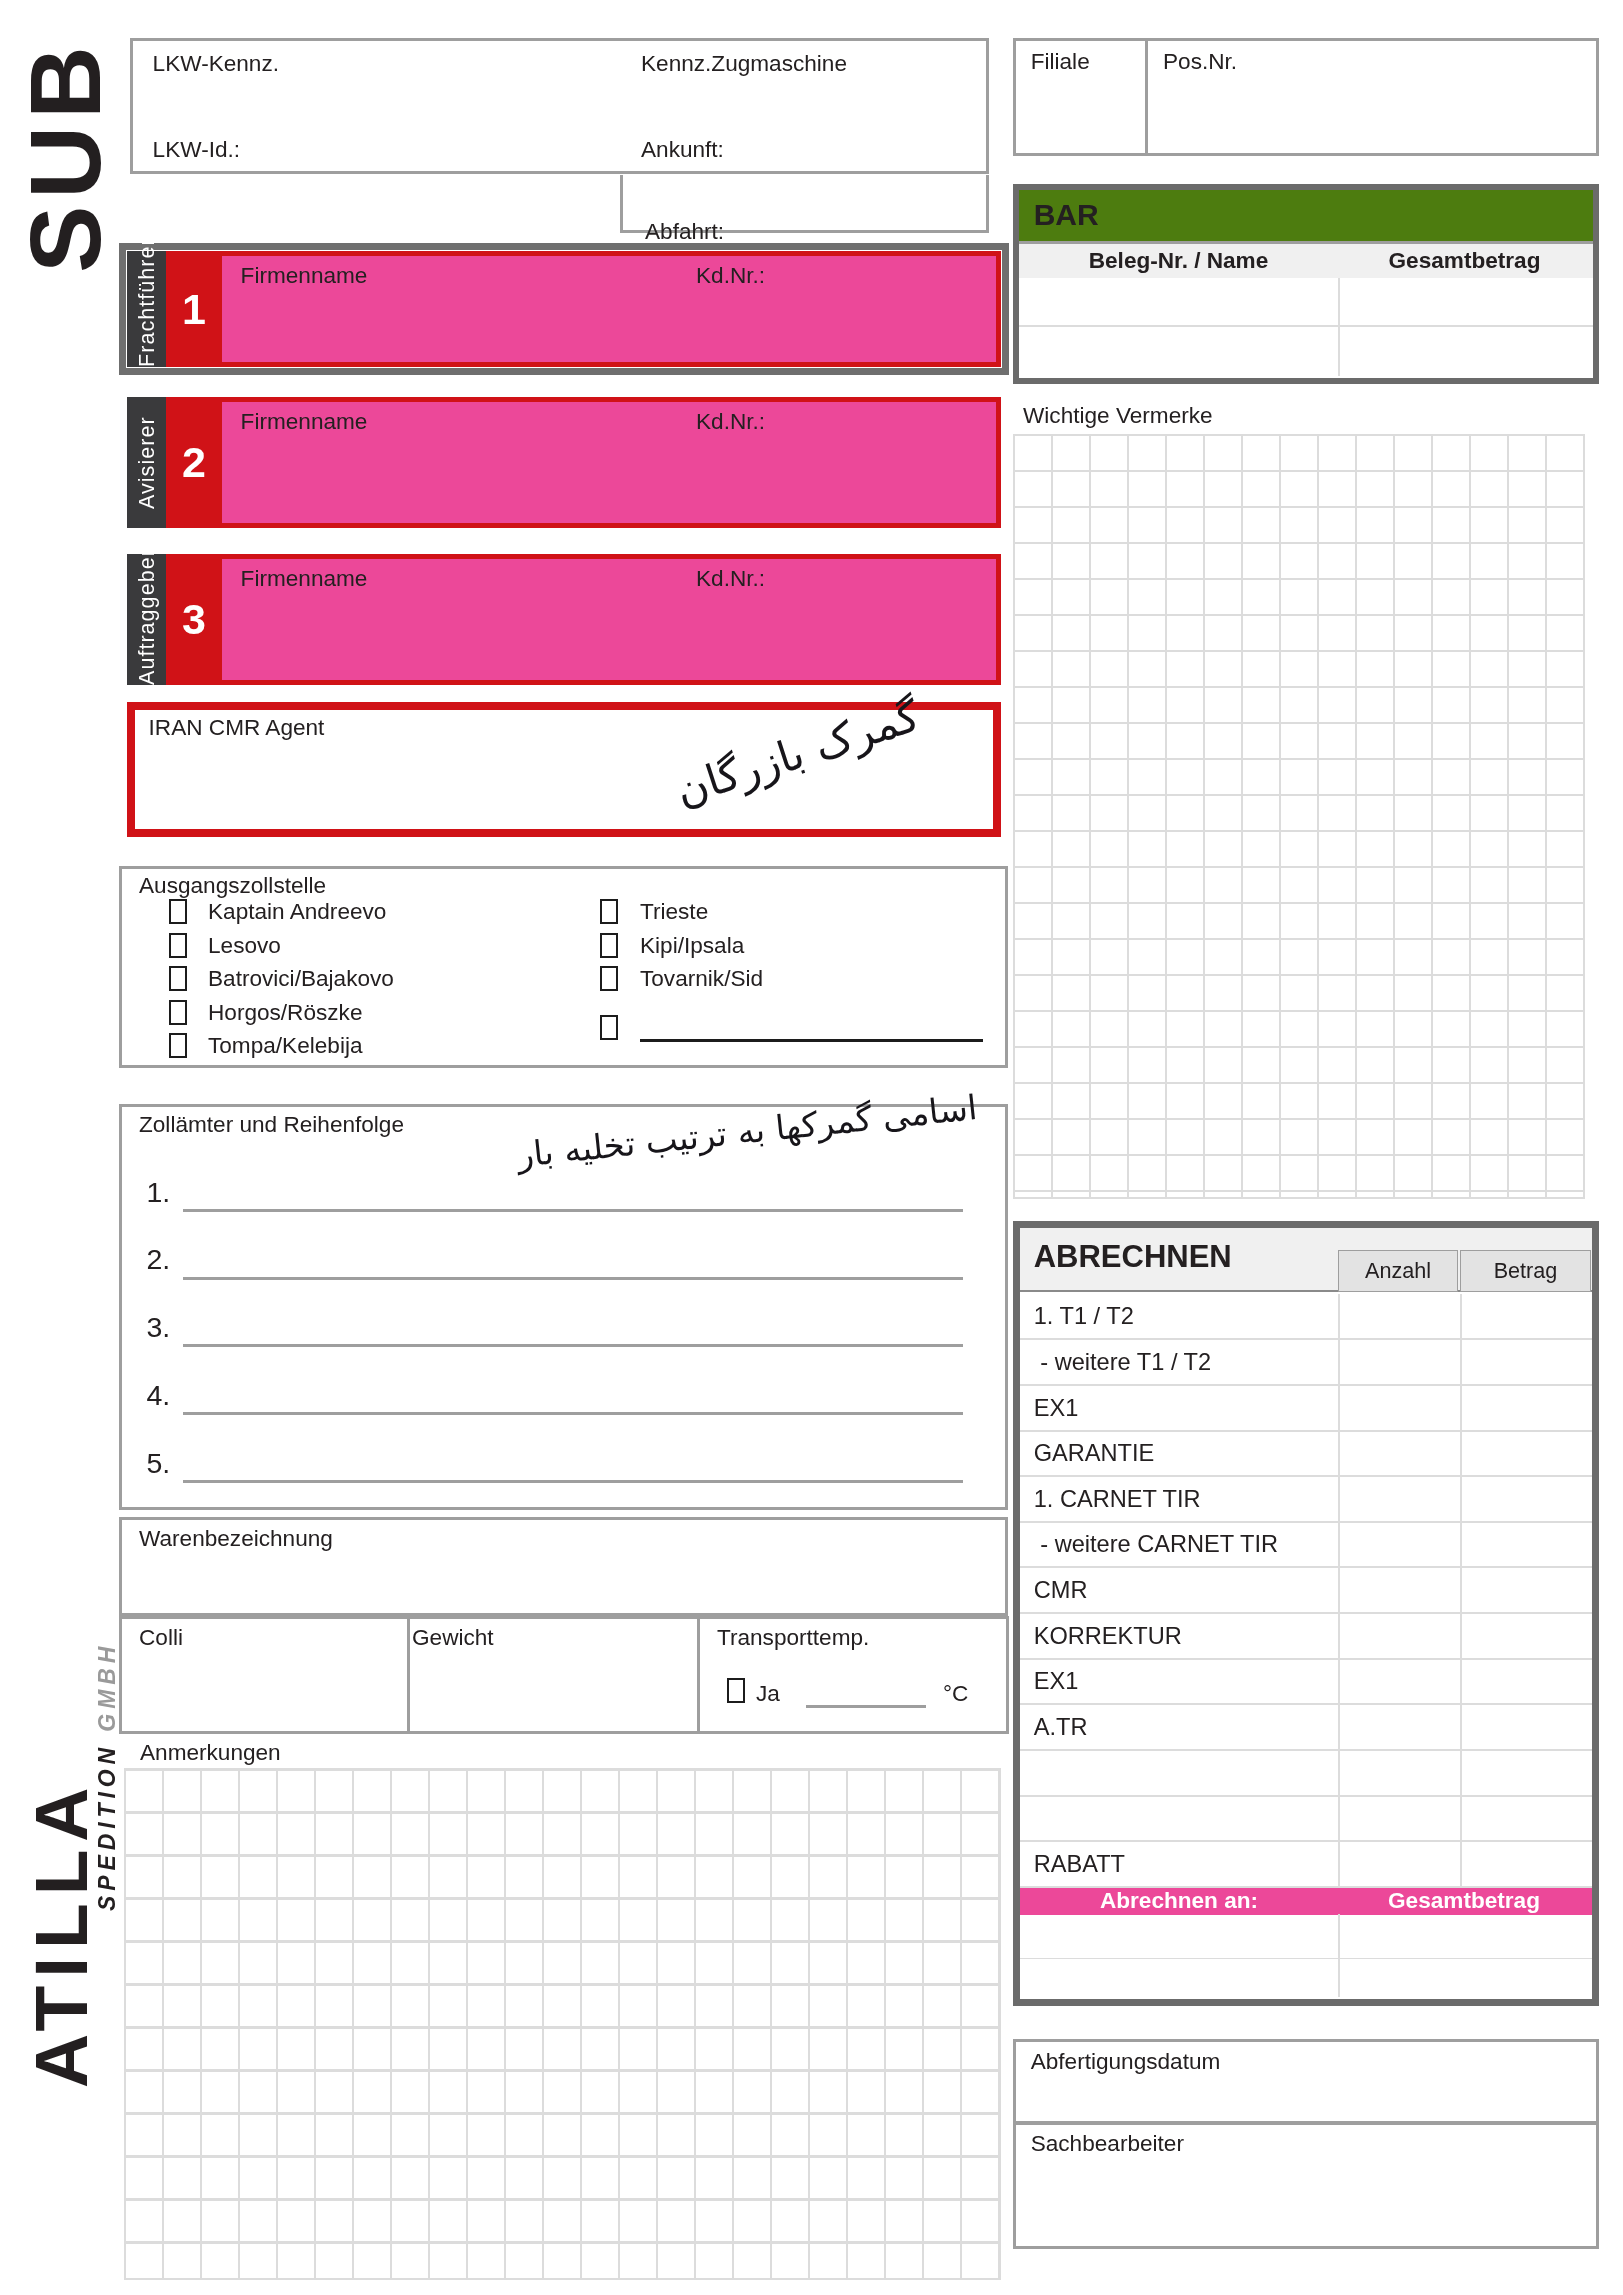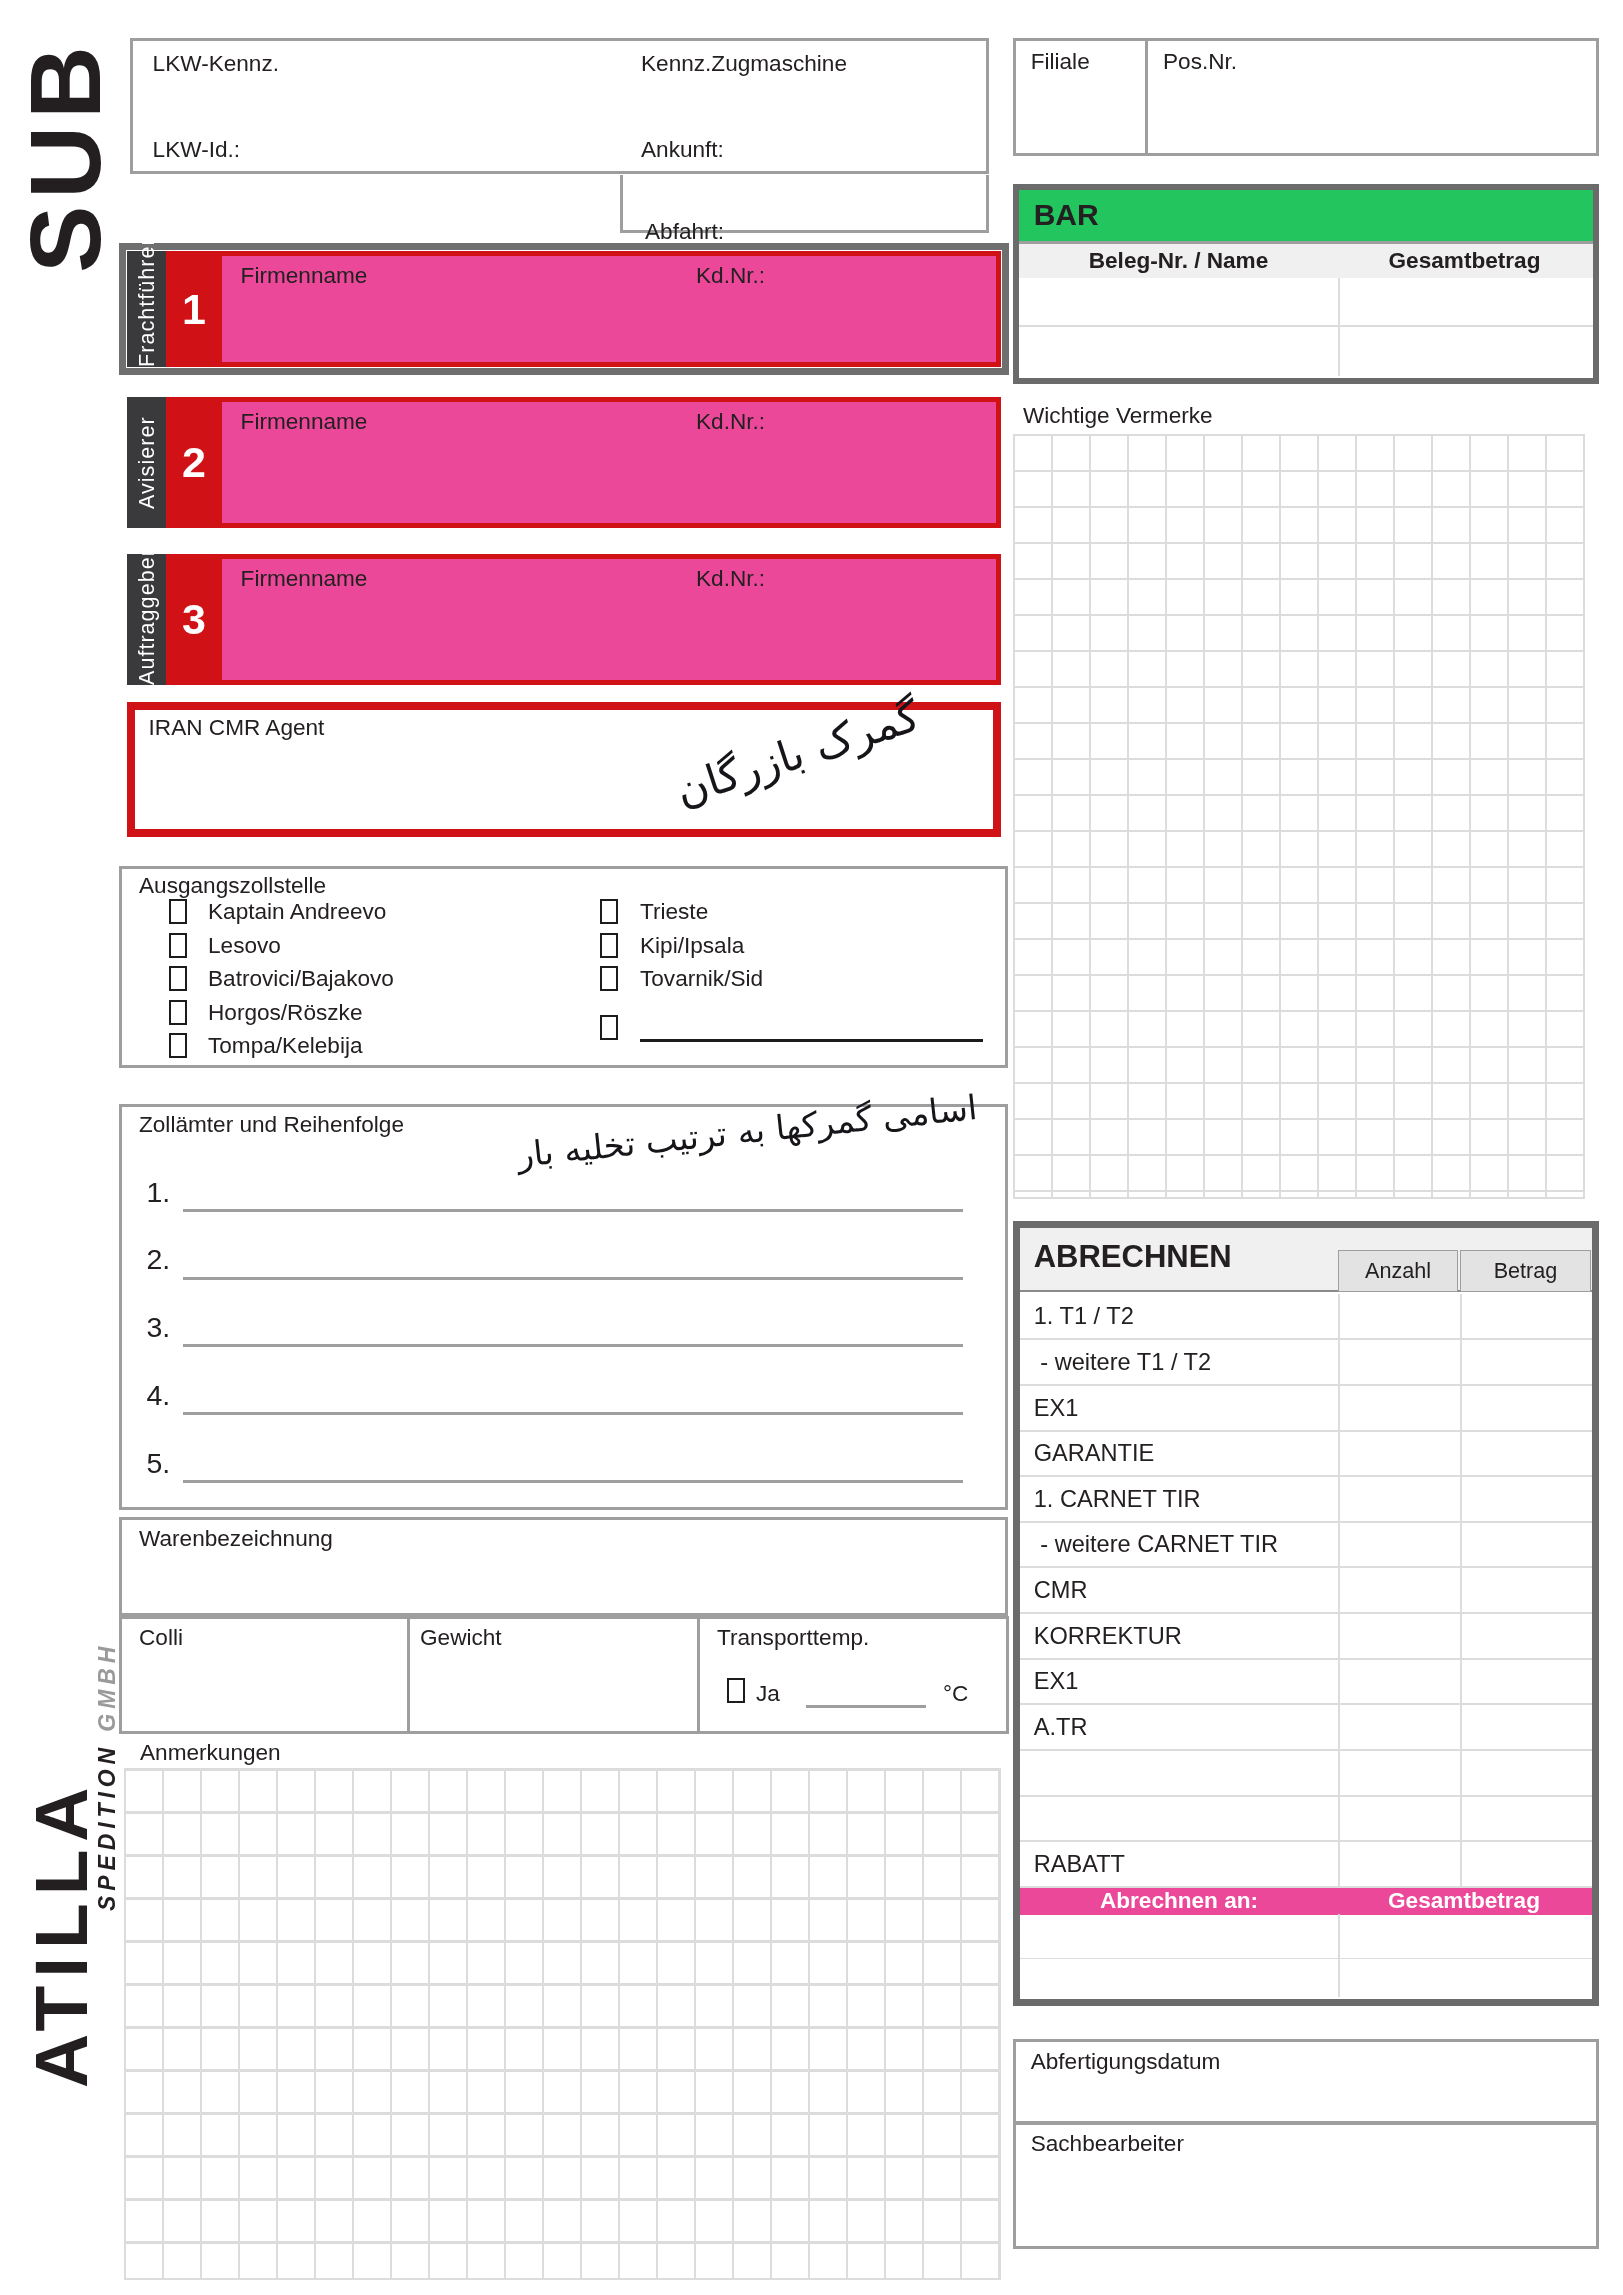--- a/index.html
+++ b/index.html
@@ -23,21 +23,21 @@
   .atilla-logo { left:25.5px; top:1735px; width:71px; height:397px;
     font-size:75px; font-weight:800; letter-spacing:7.9px; line-height:71px; color:#231f20; }
   .spedition-logo { left:95px; top:1619px; width:24.5px; height:314px;
     font-size:23px; font-weight:700; font-style:italic; letter-spacing:4.9px; line-height:24.5px; }
   .sp-gray { color:#9a9a9a; }
 
   .gbox { position:absolute; border:3.9px solid #9e9e9e; background:#fff; }
 
   
   .bar-box { left:1013px; top:184px; width:586px; height:200px; border:6.9px solid #6b6b6b; background:#fff; }
-  .bar-title-band { left:0; top:0; width:100%; height:51px; background:#22c55e; }
+  .bar-title-band { left:0; top:0; width:100%; height:51px; background:#4d7c0f; }
   .bar-title { left:14.7px; top:7.9px; font-size:30px; font-weight:700; }
   .bar-hline { left:0; top:51px; width:100%; height:2.9px; background:#9e9e9e; }
   .bar-subhead { left:0; top:54px; width:100%; height:34px; background:#f0f0f0; }
   .bar-subcell-l { position:absolute; left:0; top:0; width:319px; height:34px; display:flex; align-items:center; justify-content:center; font-size:22.6px; font-weight:700; }
   .bar-subcell-r { position:absolute; left:319px; top:0; width:253px; height:34px; display:flex; align-items:center; justify-content:center; font-size:22.6px; font-weight:700; }
   .bar-row1 { left:0; top:88px; width:100%; height:49px; border-bottom:2px solid #dcdcdc; background:#fff; }
   .bar-row2 { left:0; top:139px; width:100%; height:47px; background:#fff; }
   .bar-vline { left:319px; top:88px; width:2px; height:98px; background:#dcdcdc; }
 
   
@@ -220,21 +220,21 @@
   </div>
 
   <div class="gbox" style="left:119px; top:1517px; width:889px; height:99px;">
     <span class="lbl" style="left:17px; top:5.9px;">Warenbezeichnung</span>
   </div>
 
   <div class="gbox" style="left:119px; top:1616px; width:292px; height:118px;">
     <span class="lbl" style="left:17px; top:5.9px;">Colli</span>
   </div>
   <div class="gbox" style="left:407px; top:1616px; width:293px; height:118px;">
-    <span class="lbl" style="left:10px; top:5.9px;">Gewicht</span>
+    <span class="lbl" style="left:2px; top:5.9px;">Gewicht</span>
   </div>
   <div class="gbox" style="left:697px; top:1616px; width:312px; height:118px;">
     <span class="lbl" style="left:17px; top:5.9px;">Transporttemp.</span>
     <div class="cbox" style="left:27px; top:59px;"></div>
     <span class="lbl" style="left:56px; top:62px;">Ja</span>
     <div class="uline" style="left:106px; top:86px; width:120px;"></div>
     <span class="lbl" style="left:243px; top:62px;">°C</span>
   </div>
 
   <span class="lbl" style="left:140px; top:1740px;">Anmerkungen</span>

